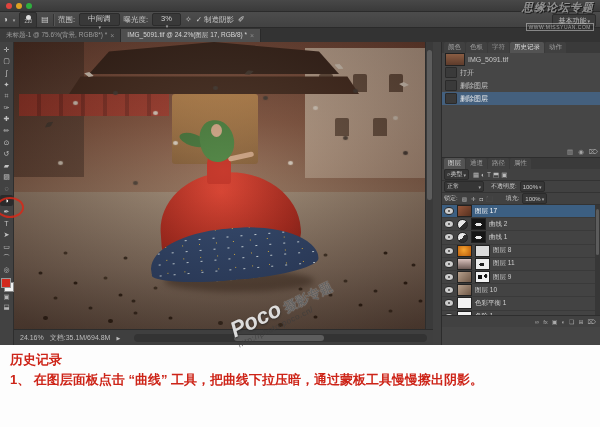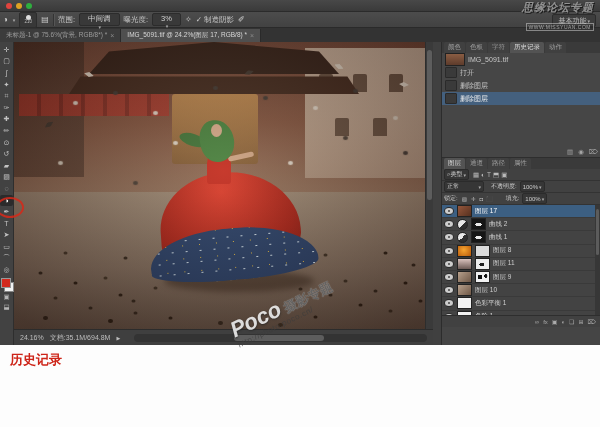--- a/index.html
+++ b/index.html
@@ -508,20 +508,21 @@
         <span>◐</span>
         <span>❏</span>
         <span>⊞</span>
         <span>⌦</span>
       </div>
   </div>
 </div>
 
 <div id="footer">
   <div class="h">历史记录</div>
+  <div class="l1">1、 在图层面板点击 “曲线” 工具，把曲线下拉压暗，通过蒙板工具慢慢擦出阴影。</div>
 </div>
 
 <div id="wm-poco">
   <div>
     <span class="brand">Poco</span><span class="tag">摄影专题</span>
   </div>
   <div class="url">http://photo.poco.cn/</div>
 </div>
 
 </body></html>

